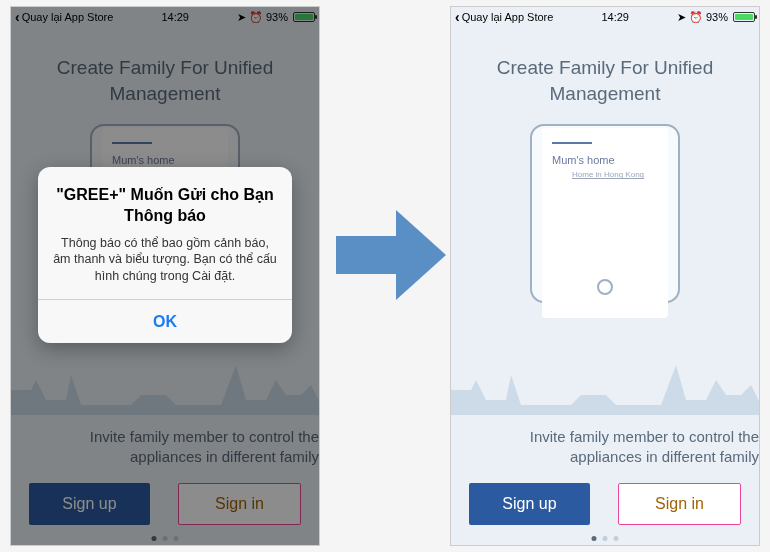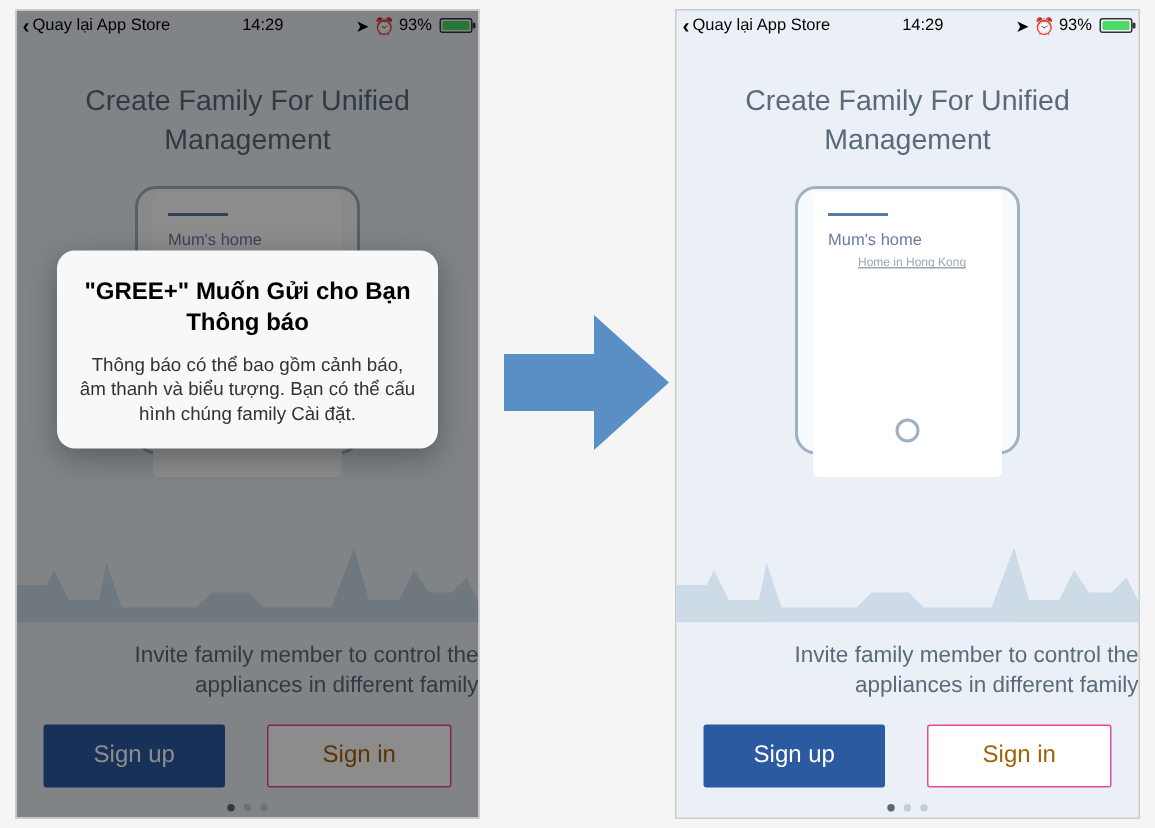--- a/index.html
+++ b/index.html
@@ -196,22 +196,23 @@
       <div class="dot active"></div>
         <div class="dot"></div>
         <div class="dot"></div>
     </div>
   </div>
 
   <div class="dim"></div>
   <div class="alert">
     <div class="a-body">
       <div class="a-title">"GREE+" Muốn Gửi cho Bạn Thông báo</div>
-      <div class="a-msg">Thông báo có thể bao gồm cảnh báo, âm thanh và biểu tượng. Bạn có thể cấu hình chúng family Cài đặt.</div>
-    </div>
+      <div class="a-msg">Thông báo có thể bao gồm cảnh báo, âm thanh và biểu tượng. Bạn có thể cấu hình chúng trong Cài đặt.</div>
+    </div>
+    <div class="a-btn ok">OK</div>
   </div>
 </div>
 
 <div class="arrow">
   <div class="shaft"></div>
   <div class="head"></div>
 </div>
 
 <div class="phone phone-right">
   <div class="status">

